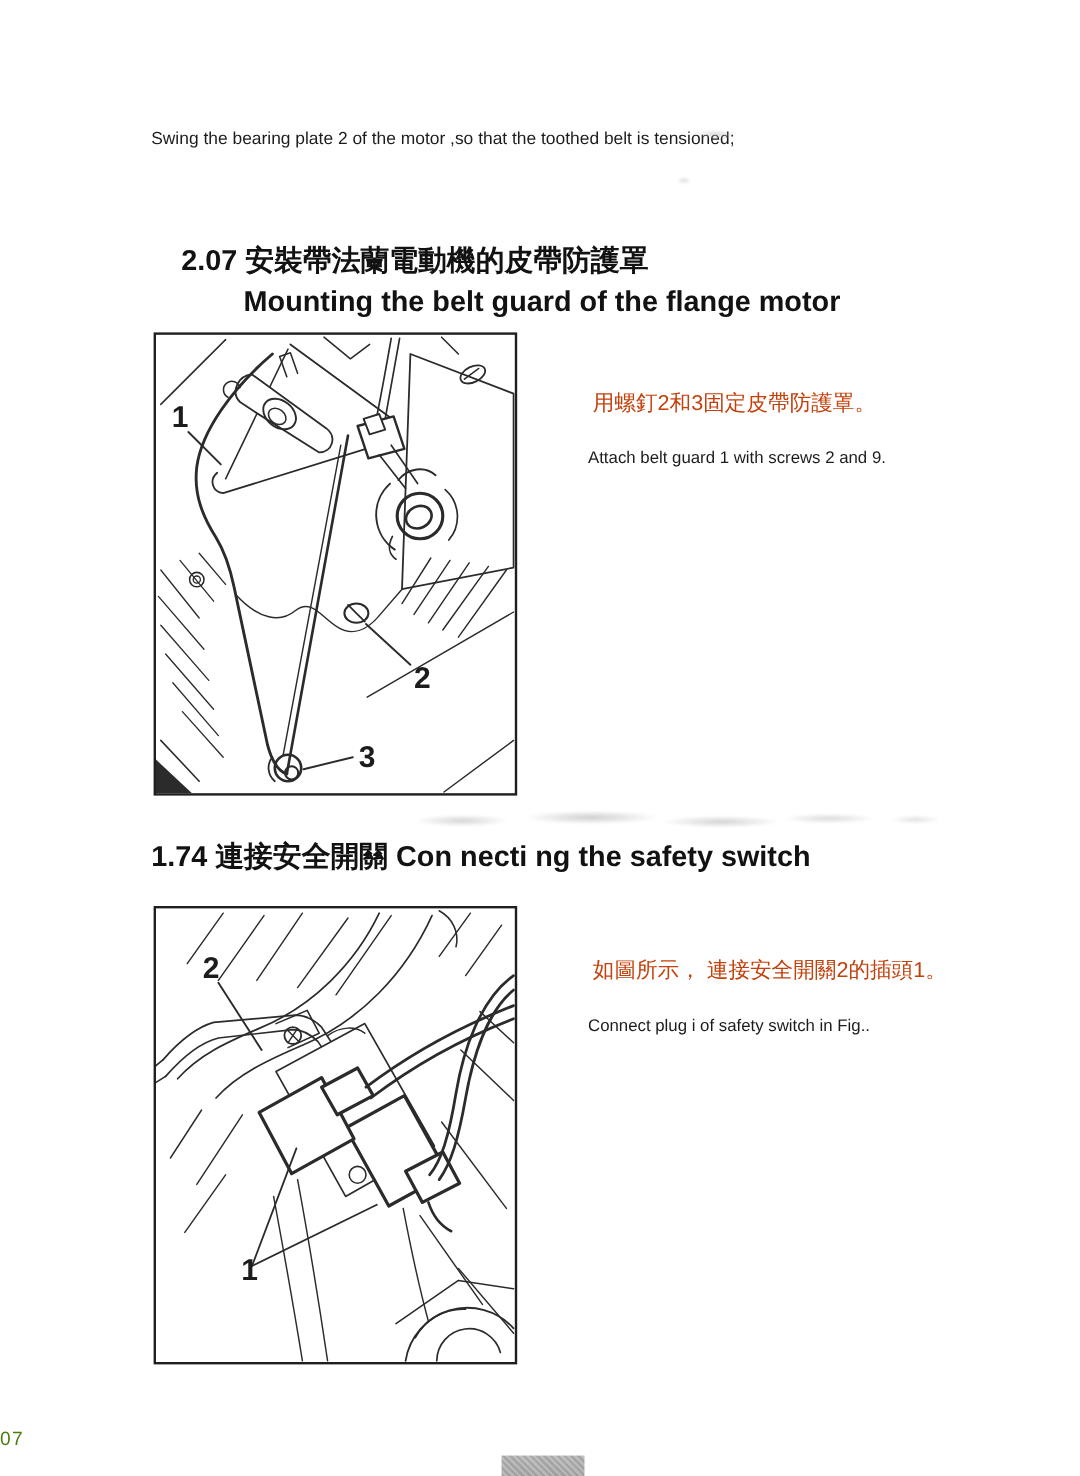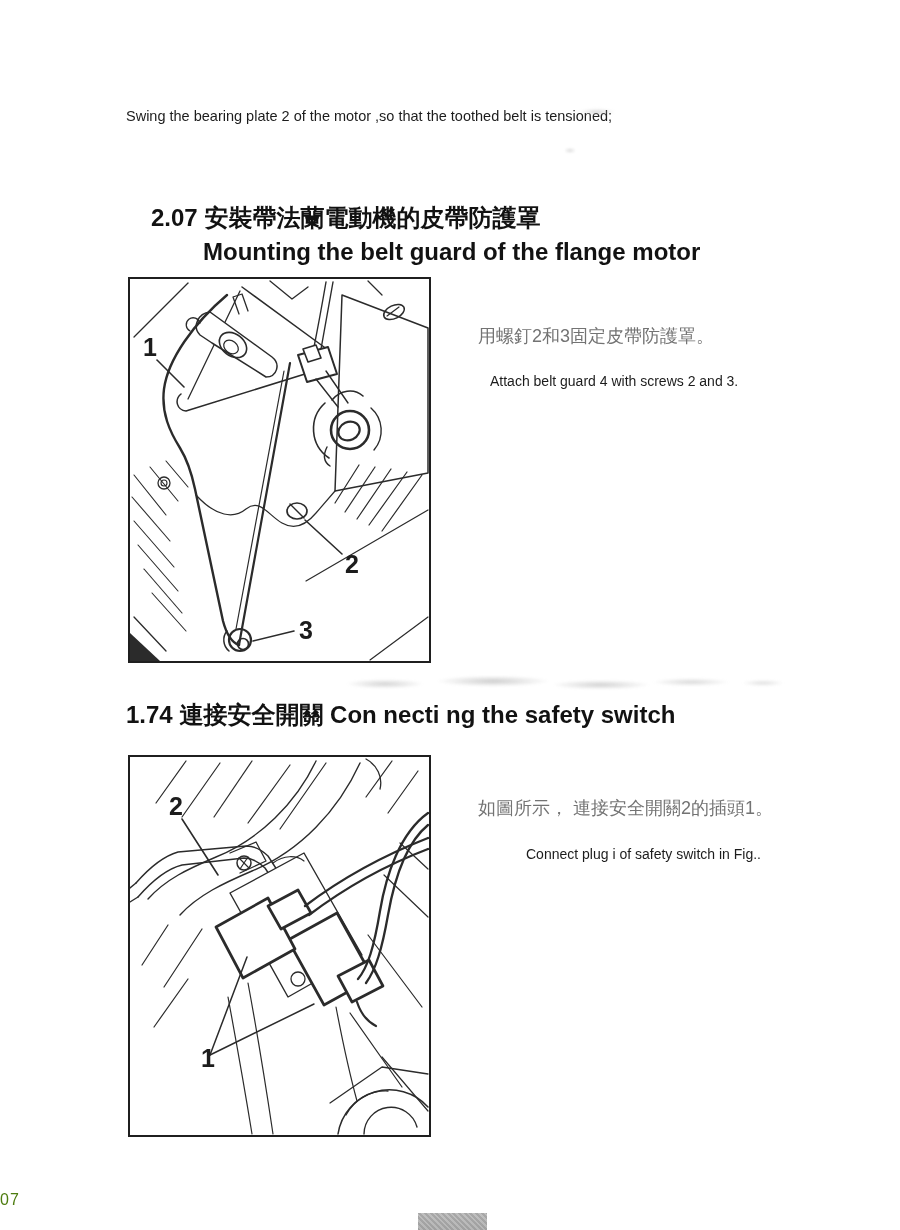--- a/index.html
+++ b/index.html
@@ -12,26 +12,26 @@
   .intro{left:126px;top:103px;font-size:14.5px;line-height:26px;color:#1c1c1c;}
   .heading{font-weight:700;color:#121212;}
   .h207{left:126px;top:201px;font-size:24px;line-height:34px;margin-left:25px;}
   .h207 .line2{margin-left:52px;}
   .h208{left:126px;top:700px;font-size:24px;line-height:30px;}
   .figure{
     border:2px solid #1f1f1f;background:#ffffff;box-sizing:border-box;
   }
   .fig1{left:128px;top:277px;width:303px;height:386px;}
   .fig2{left:128px;top:755px;width:303px;height:382px;}
-  .cap-zh{left:478px;font-size:18px;line-height:24px;color:#737373;}
+  .cap-zh{left:494px;font-size:18px;line-height:24px;color:#c2410c;}
   .cap-en{left:490px;font-size:14px;line-height:20px;color:#1c1c1c;}
   .cap1-zh{top:324px;}
   .cap1-en{top:371px;}
   .cap2-zh{top:796px;}
-  .cap2-en{top:844px;margin-left:36px;}
+  .cap2-en{top:844px;}
   .pagenum{left:0;right:0;top:1191px;text-align:left;font-size:16px;letter-spacing:1px;color:#4d7c0f;}
   svg{display:block;}
   svg .ln{fill:none;stroke:#2b2b2b;stroke-linecap:round;stroke-linejoin:round;}
   svg .fw{fill:#ffffff;}
   svg text{
     font-family:"Liberation Sans","DejaVu Sans",sans-serif;
     font-size:25px;font-weight:700;fill:#1c1c1c;text-anchor:middle;
   }
   
   .smudge-a{left:340px;top:674px;width:450px;height:18px;filter:blur(1px);
@@ -150,21 +150,21 @@
       <path class="ln" stroke-width="1.6" d="M123,362 L164,352"></path>
     </g>
     <path class="ln" stroke-width="1.6" d="M27,81 L54,108"></path>
     <text x="20" y="77">1</text>
     <text x="222" y="294">2</text>
     <text x="176" y="360">3</text>
   </svg>
 </div>
 
 <div class="abs cap-zh cap1-zh">用螺釘2和3固定皮帶防護罩。</div>
-<div class="abs cap-en cap1-en">Attach belt guard 4 with screws 2 and 3.</div>
+<div class="abs cap-en cap1-en">Attach belt guard 1 with screws 2 and 9.</div>
 
 <div class="abs heading h208">1.74 連接安全開關 Con necti ng the safety switch</div>
 
 <div class="abs figure fig2">
   <svg width="299" height="378" viewBox="0 0 299 378">
 
     <g class="ln" stroke-width="1.2">
       <path d="M56,4 L26,46"></path>
         <path d="M90,6 L52,60"></path>
         <path d="M122,4 L84,60"></path>

